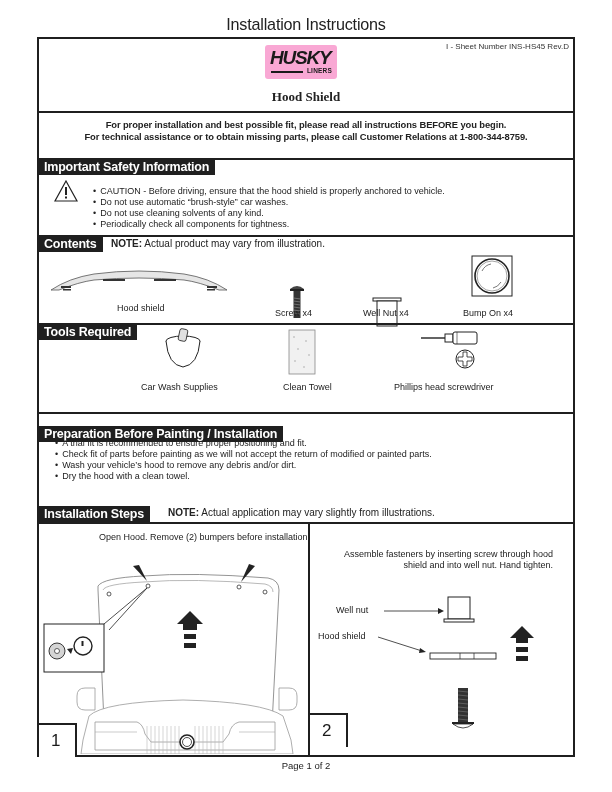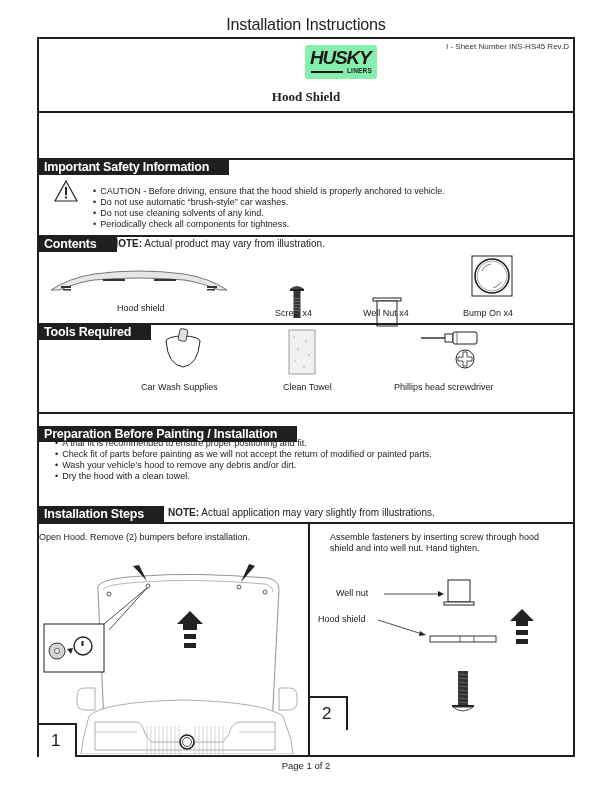--- a/index.html
+++ b/index.html
@@ -5,48 +5,48 @@
   * { box-sizing: border-box; margin: 0; padding: 0; }
   html, body { width: 612px; height: 792px; background: #ffffff; overflow: hidden; }
   body { position: relative; font-family: "Liberation Sans", sans-serif; color: #1a1a1a; }
 
   .doc-title { position: absolute; top: 15px; left: 0; width: 612px; text-align: center;
     font-size: 17px; font-weight: normal; letter-spacing: -0.2px; color: #222; transform: scaleX(0.95); }
 
   .frame { position: absolute; left: 37px; top: 37px; width: 538px; height: 720px; border: 2px solid #1f1f1f; }
 
   .sheet-number { position: absolute; top: 3px; right: 4px; font-size: 8px; color: #333; }
-  .logo { position: absolute; left: 226px; top: 6px; width: 72px; height: 34px; background: #86efac;
-    border-radius: 3px; margin-left: 40px; }
+  .logo { position: absolute; left: 226px; top: 6px; width: 72px; height: 34px; background: #f9a8d4;
+    border-radius: 3px; }
   .logo .husky { position: absolute; left: 5px; top: 2px; font-family: "Liberation Sans", sans-serif;
     font-weight: bold; font-style: italic; font-size: 19px; letter-spacing: -1.2px; color: #1a1a1a; }
   .logo .rule { position: absolute; left: 6px; top: 26px; width: 32px; height: 2px; background: #1a1a1a; }
   .logo .liners { position: absolute; right: 5px; top: 22px; font-weight: bold; font-size: 6.5px; color: #1a1a1a; letter-spacing: 0.2px; }
 
   .product-title { position: absolute; top: 50px; left: 0; width: 534px; text-align: center;
     font-family: "Liberation Serif", serif; font-weight: bold; font-size: 13px; color: #222; }
 
   .hr { position: absolute; left: 0; width: 534px; height: 2px; background: #1f1f1f; }
 
   .intro { position: absolute; top: 80px; left: 0; width: 534px; text-align: center; font-size: 9.4px;
     font-weight: bold; line-height: 12px; color: #222; letter-spacing: -0.1px; }
 
   .section-head { position: absolute; left: 0; height: 16px; background: #1f1f1f; color: #fff;
-    font-weight: bold; font-size: 12.5px; line-height: 16px; padding: 0 20px 0 5px; letter-spacing: -0.2px; white-space: nowrap; }
+    font-weight: bold; font-size: 12.5px; line-height: 16px; padding: 0 6px 0 5px; letter-spacing: -0.2px; white-space: nowrap; }
   .note { position: absolute; font-size: 10px; color: #222; line-height: 16px; white-space: nowrap; }
   .note b { font-weight: bold; }
 
   .bullets { position: absolute; list-style: none; font-size: 9px; line-height: 11px; color: #222; }
   .bullets li::before { content: "\2022"; margin-right: 4px; }
 
   .warn-icon { position: absolute; left: 15px; top: 141px; width: 24px; height: 22px; }
   .item-label { position: absolute; white-space: nowrap; font-size: 9px; color: #222; }
 
   .step-box { position: absolute; border-right: 2px solid #1f1f1f; }
-  .step-caption { position: absolute; text-align: left; font-size: 9px; line-height: 11px; color: #222; }
+  .step-caption { position: absolute; text-align: right; font-size: 9px; line-height: 11px; color: #222; }
   .step-num { position: absolute; width: 38px; height: 34px; border: 2px solid #1f1f1f; border-left: none; border-bottom: none;
     font-size: 17px; line-height: 32px; padding-left: 12px; background: #fff; }
 
   .page-footer { position: absolute; top: 760px; left: 0; width: 612px; text-align: center; font-size: 9.5px; color: #222; }
 </style>
 </head>
 <body>
 
 <div class="doc-title">Installation Instructions</div>
 
@@ -57,20 +57,24 @@
   <div class="logo">
     <span class="husky">HUSKY</span>
     <span class="rule"></span>
     <span class="liners">LINERS</span>
   </div>
 
   <div class="product-title">Hood Shield</div>
 
   <div class="hr" style="top:72px"></div>
 
+  <div class="intro">
+    <div>For proper installation and best possible fit, please read all instructions BEFORE you begin.</div>
+    <div>For technical assistance or to obtain missing parts, please call Customer Relations at 1-800-344-8759.</div>
+  </div>
 
   <div class="hr" style="top:119px"></div>
 
   <div class="section-head" style="top:120px">Important Safety Information</div>
   <svg class="warn-icon" viewBox="0 0 24 22">
     <path d="M12 1 L23 21 L1 21 Z" fill="none" stroke="#222" stroke-width="1.2"></path>
     <rect x="11" y="7" width="2" height="8" fill="#222"></rect>
     <rect x="11" y="16.5" width="2" height="2" fill="#222"></rect>
   </svg>
   <ul class="bullets" style="top:147px; left:54px">
@@ -235,21 +239,21 @@
         <line x1="176" y1="162" x2="176" y2="190"></line>
           <line x1="180" y1="162" x2="180" y2="190"></line>
       </g>
       <circle cx="144" cy="178" r="7" fill="#fff" stroke="#222" stroke-width="1.6"></circle>
       <circle cx="144" cy="178" r="4.5" fill="none" stroke="#222" stroke-width="0.8"></circle>
     </svg>
 
     <div class="step-num" style="left:0; bottom:0">1</div>
   </div>
 
-  <div style="position:absolute; left:271px; top:485px; width:263px; height:206px">
+  <div style="position:absolute; left:271px; top:502px; width:263px; height:206px">
     <div class="step-caption" style="left:20px; top:8px; width:223px">Assemble fasteners by inserting screw through hood shield and into well nut.  Hand tighten.</div>
 
     <div class="item-label" style="left:26px; top:64px">Well nut</div>
     <div class="item-label" style="left:8px; top:90px">Hood shield</div>
 
     <svg style="position:absolute; left:60px; top:50px; width:200px; height:140px" viewBox="0 0 200 140">
 
       <line x1="14" y1="20" x2="68" y2="20" stroke="#222" stroke-width="0.8"></line>
       <path d="M68 17 L74 20 L68 23 Z" fill="#222"></path>
 

